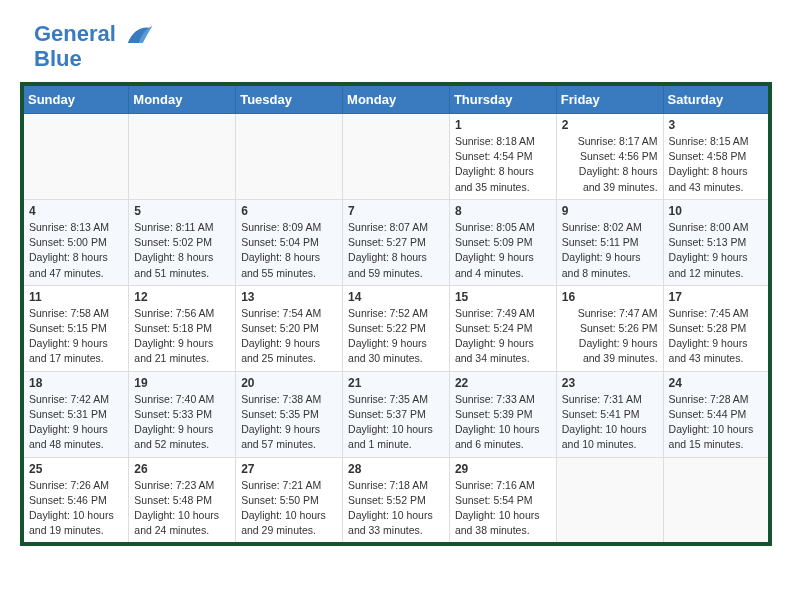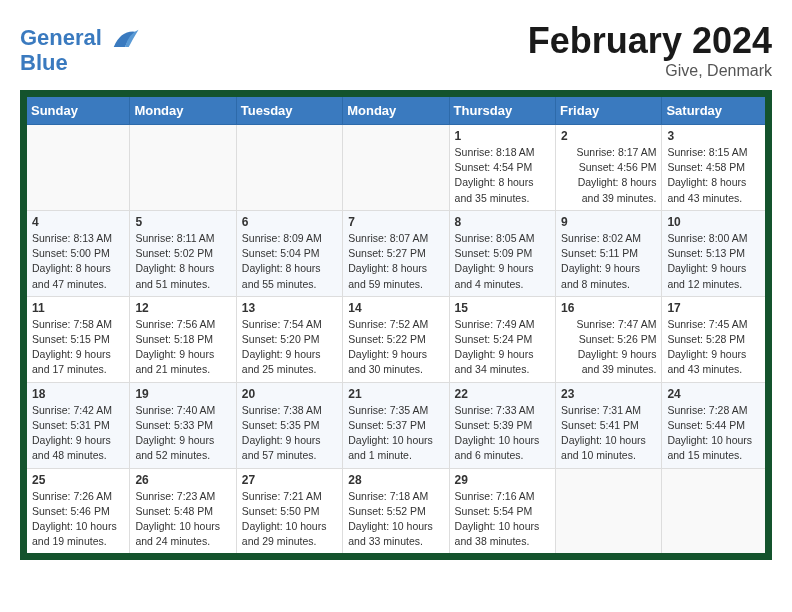--- a/index.html
+++ b/index.html
@@ -6,22 +6,23 @@
     body {
       font-family: Arial, sans-serif;
       background: #fff;
       width: 792px;
       min-height: 612px;
       padding: 20px;
     }
     .header-area {
       display: flex;
       justify-content: space-between;
-      align-items: center;
+      align-items: flex-end;
       margin-bottom: 10px;
+      margin-left: 14px;
     }
     .logo {
       display: flex;
       align-items: center;
     }
     .logo-text {
       font-size: 22px;
       font-weight: bold;
       color: #1a1a1a;
       line-height: 1.1;
@@ -42,21 +43,21 @@
       font-weight: bold;
       color: #1a1a1a;
     }
     .subtitle {
       font-size: 16px;
       color: #555;
     }
     .calendar {
       width: 100%;
       border-collapse: collapse;
-      border: 7px solid #14532d;
+      border: 4px solid #14532d;
     }
     .calendar th {
       background-color: #3a7abf;
       color: #fff;
       padding: 6px 4px;
       font-size: 13px;
       font-weight: bold;
       text-align: left;
       border: 1px solid #2d6aaa;
     }
@@ -101,24 +102,20 @@
           <span>General</span>
           <svg class="logo-icon" viewBox="0 0 40 35" style="display:inline-block;vertical-align:middle;margin-left:2px;">
             <path d="M5 28 Q15 5 35 8 Q25 15 20 28 Z" fill="#3a7abf"></path>
             <path d="M20 28 Q25 10 38 5 Q30 18 25 28 Z" fill="#5a9ad5"></path>
           </svg>
         </div>
       </div>
       <div style="font-size:22px;font-weight:bold;color:#3a7abf;margin-top:-4px;">Blue</div>
     </div>
   </div>
-  <div class="title-area">
-    <div class="main-title">February 2024</div>
-    <div class="subtitle">Give, Denmark</div>
-  </div>
 </div>
 
 <table class="calendar">
   <thead>
     <tr>
     <th>Sunday</th>
         <th>Monday</th>
         <th>Tuesday</th>
         <th>Monday</th>
         <th>Thursday</th>

